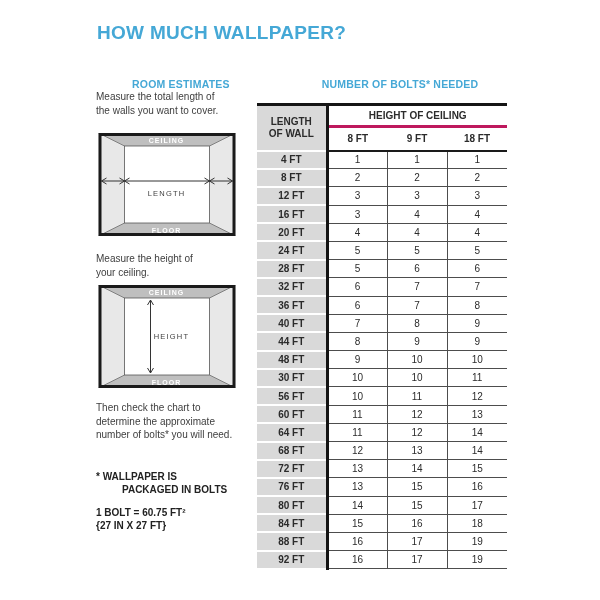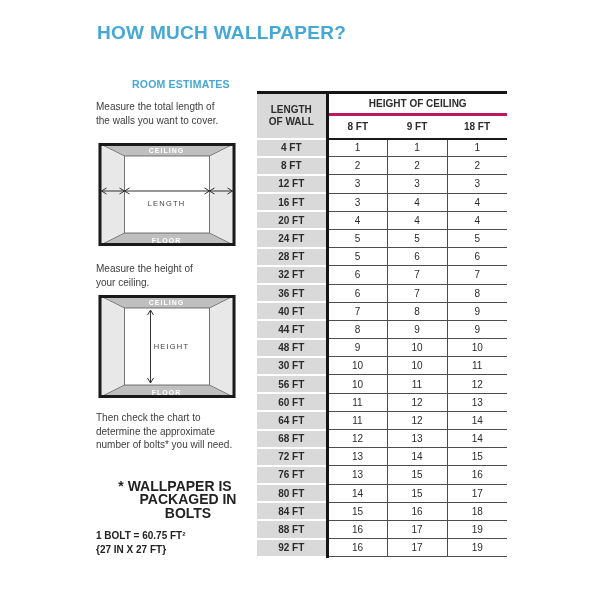--- a/index.html
+++ b/index.html
@@ -9,30 +9,30 @@
 
   .title { position: absolute; left: 97px; top: 22px;
     font-size: 19px; font-weight: bold; color: #45A8D6; letter-spacing: 0.3px; }
 
   .section-heading { font-size: 10.5px; font-weight: bold; color: #45A8D6; letter-spacing: 0.2px; padding-left: 36px; }
 
   .left-col { position: absolute; left: 96px; top: 78px; width: 158px; }
   .right-col { position: absolute; left: 257px; top: 78px; width: 250px; }
   .right-col .section-heading { text-align: center; width: 250px; }
 
-  .step-text { margin-top: 10px; font-size: 10px; line-height: 13.5px; color: #3e3e3e;
+  .step-text { margin-top: 0; font-size: 10px; line-height: 13.5px; color: #3e3e3e;
     white-space: pre-line; }
   .step-text.mt-lg { margin-top: 16px; }
   .step-text.mt-md { margin-top: 13px; }
 
   .room-diagram { display: block; margin-top: 16px; width: 142px; height: 103px; }
   .room-diagram.second { margin-top: 6px; }
 
-  .footnote { margin-top: 28px; font-size: 14px; font-weight: bold; color: #222;
-    line-height: 13.5px; text-align: center; }
+  .footnote { margin-top: 28px; font-size: 10px; font-weight: bold; color: #222;
+    line-height: 13.5px; }
   .footnote .line2 { display: block; padding-left: 7px; margin-left: 19px; }
   .bolt-size { margin-top: 9px; font-size: 10px; font-weight: bold; color: #222;
     line-height: 13.5px; }
   .bolt-size span { display: block; }
 
   table.bolts { margin-top: 13px; border-collapse: collapse; table-layout: fixed;
     width: 250px; border-top: 3px solid #151515; }
   table.bolts col.c1 { width: 70px; }
   table.bolts col.c2, table.bolts col.c3, table.bolts col.c4 { width: 60px; }
   table.bolts th, table.bolts td { text-align: center; vertical-align: middle;
@@ -121,20 +121,21 @@
       <span class="line2">PACKAGED IN BOLTS</span>
     </p>
 
     <p class="bolt-size">
       <span>1 BOLT = 60.75 FT²</span>
       <span>{27 IN X 27 FT}</span>
     </p>
   </div>
 
   <div class="right-col">
+    <h2 class="section-heading">NUMBER OF BOLTS* NEEDED</h2>
 
     <table class="bolts">
       <colgroup>
           <col class="c1">
           <col class="c2">
           <col class="c3">
           <col class="c4">
         </colgroup>
       <thead>
         <tr>

